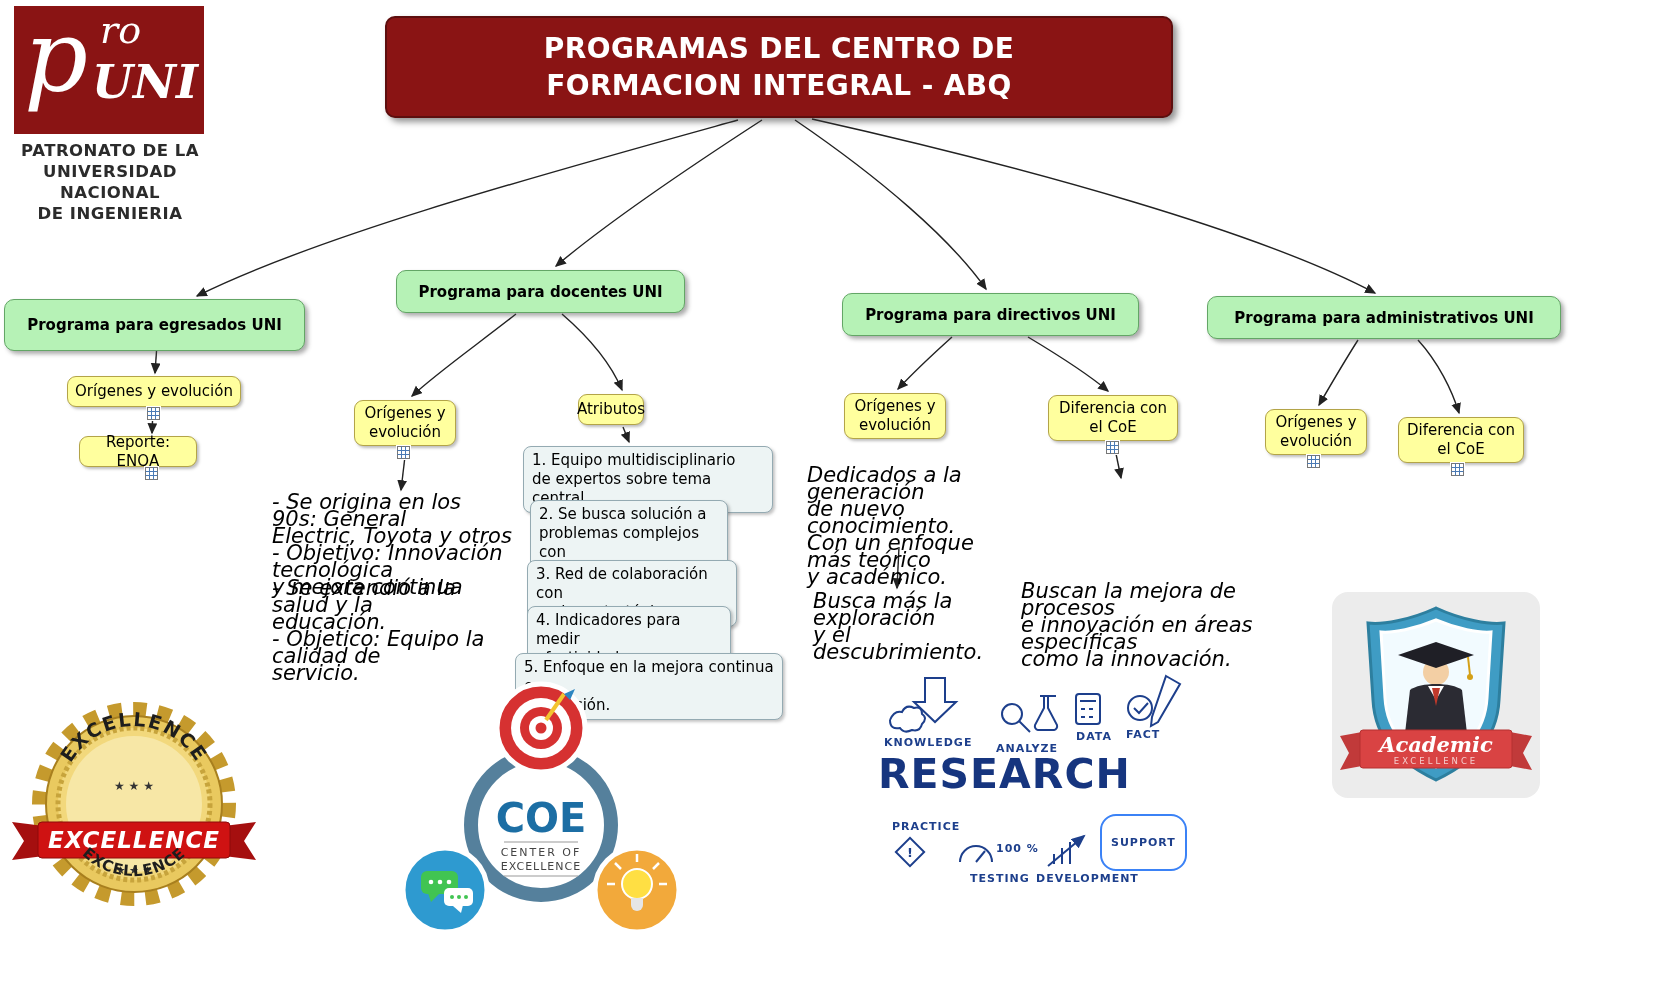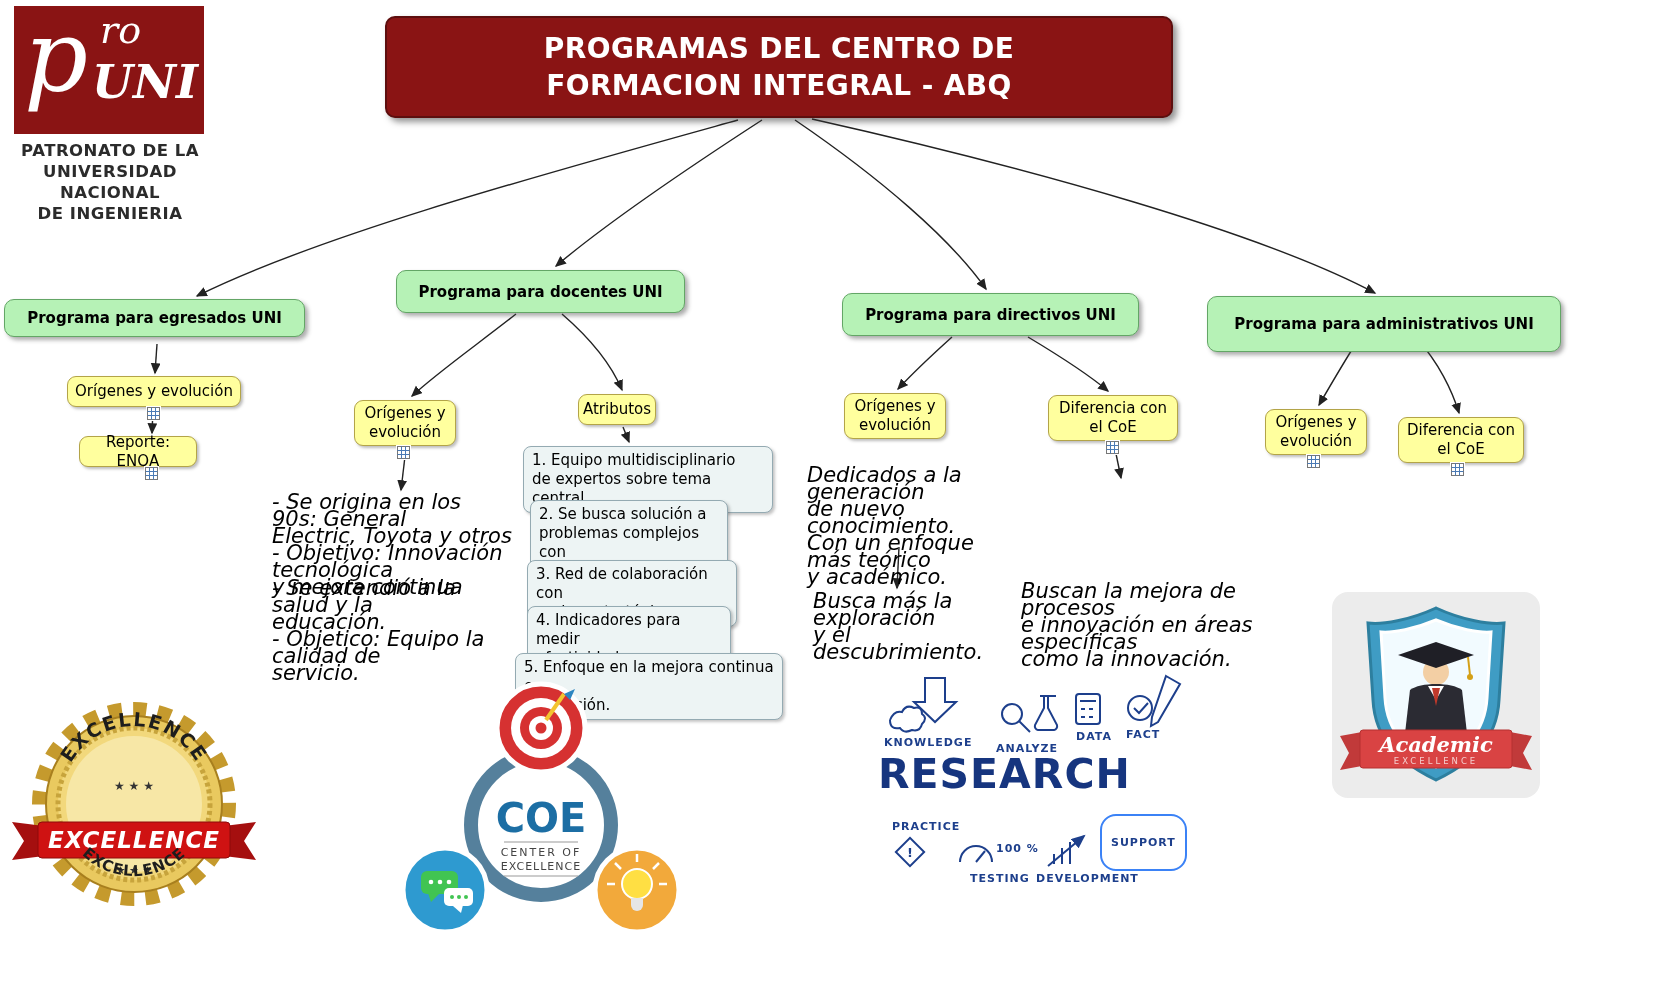--- a/index.html
+++ b/index.html
@@ -87,24 +87,24 @@
       <div>UNIVERSIDAD NACIONAL</div>
       <div>DE INGENIERIA</div>
     </div>
   </div>
 
   <div id="title-box">
     <span>PROGRAMAS DEL CENTRO DE</span>
     <span>FORMACION INTEGRAL - ABQ</span>
   </div>
 
-  <div class="branch" style="left:4px;top:299px;width:301px;height:38px">Programa para egresados UNI</div>
+  <div class="branch" style="left:4px;top:299px;width:301px;height:52px">Programa para egresados UNI</div>
   <div class="branch" style="left:396px;top:270px;width:289px;height:43px">Programa para docentes UNI</div>
   <div class="branch" style="left:842px;top:293px;width:297px;height:43px">Programa para directivos UNI</div>
-  <div class="branch" style="left:1207px;top:296px;width:354px;height:56px">Programa para administrativos UNI</div>
+  <div class="branch" style="left:1207px;top:296px;width:354px;height:43px">Programa para administrativos UNI</div>
 
   <div class="topic" style="left:67px;top:376px;width:174px;height:31px">Orígenes y evolución</div>
   <span class="res-icon" style="left:146px;top:406px">
       <svg width="13" height="13">
         <rect x="0.5" y="0.5" width="12" height="12" fill="#fff" stroke="#777"></rect>
         <path d="M0.5,4.5 h12 M0.5,8.5 h12 M4.5,0.5 v12 M8.5,0.5 v12" stroke="#4a7ab5" fill="none"></path>
       </svg>
     </span>
   <div class="topic" style="left:79px;top:436px;width:118px;height:31px">Reporte: ENQA</div>
   <span class="res-icon" style="left:144px;top:466px">
@@ -115,21 +115,21 @@
     </span>
 
   <div class="topic" style="left:354px;top:400px;width:102px;height:46px">Orígenes y
 evolución</div>
   <span class="res-icon" style="left:396px;top:445px">
       <svg width="13" height="13">
         <rect x="0.5" y="0.5" width="12" height="12" fill="#fff" stroke="#777"></rect>
         <path d="M0.5,4.5 h12 M0.5,8.5 h12 M4.5,0.5 v12 M8.5,0.5 v12" stroke="#4a7ab5" fill="none"></path>
       </svg>
     </span>
-  <div class="topic" style="left:578px;top:394px;width:78px;height:31px">Atributos</div>
+  <div class="topic" style="left:578px;top:394px;width:66px;height:31px">Atributos</div>
 
   <div class="note" style="left:272px;top:494px;width:240px">- Se origina en los 90s: General
 Electric, Toyota y otros
 - Objetivo: Innovación tecnológica
  y mejora continua</div>
   <div class="note" style="left:272px;top:580px;width:240px">- Se extendió a la salud y la
 educación.
 - Objetico: Equipo la calidad de
 servicio.</div>
 

